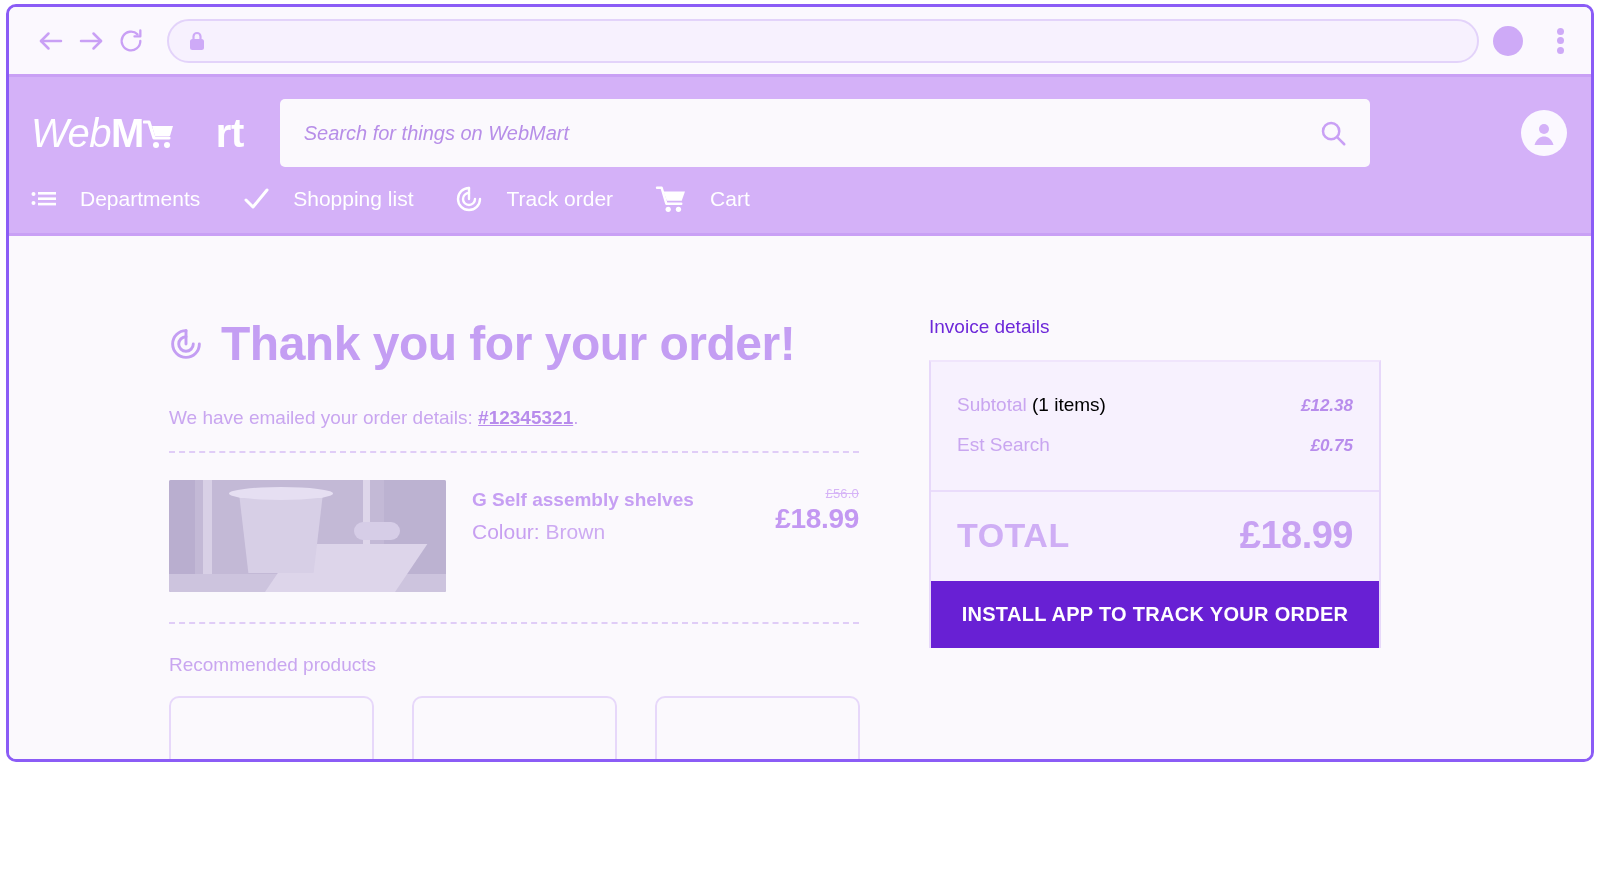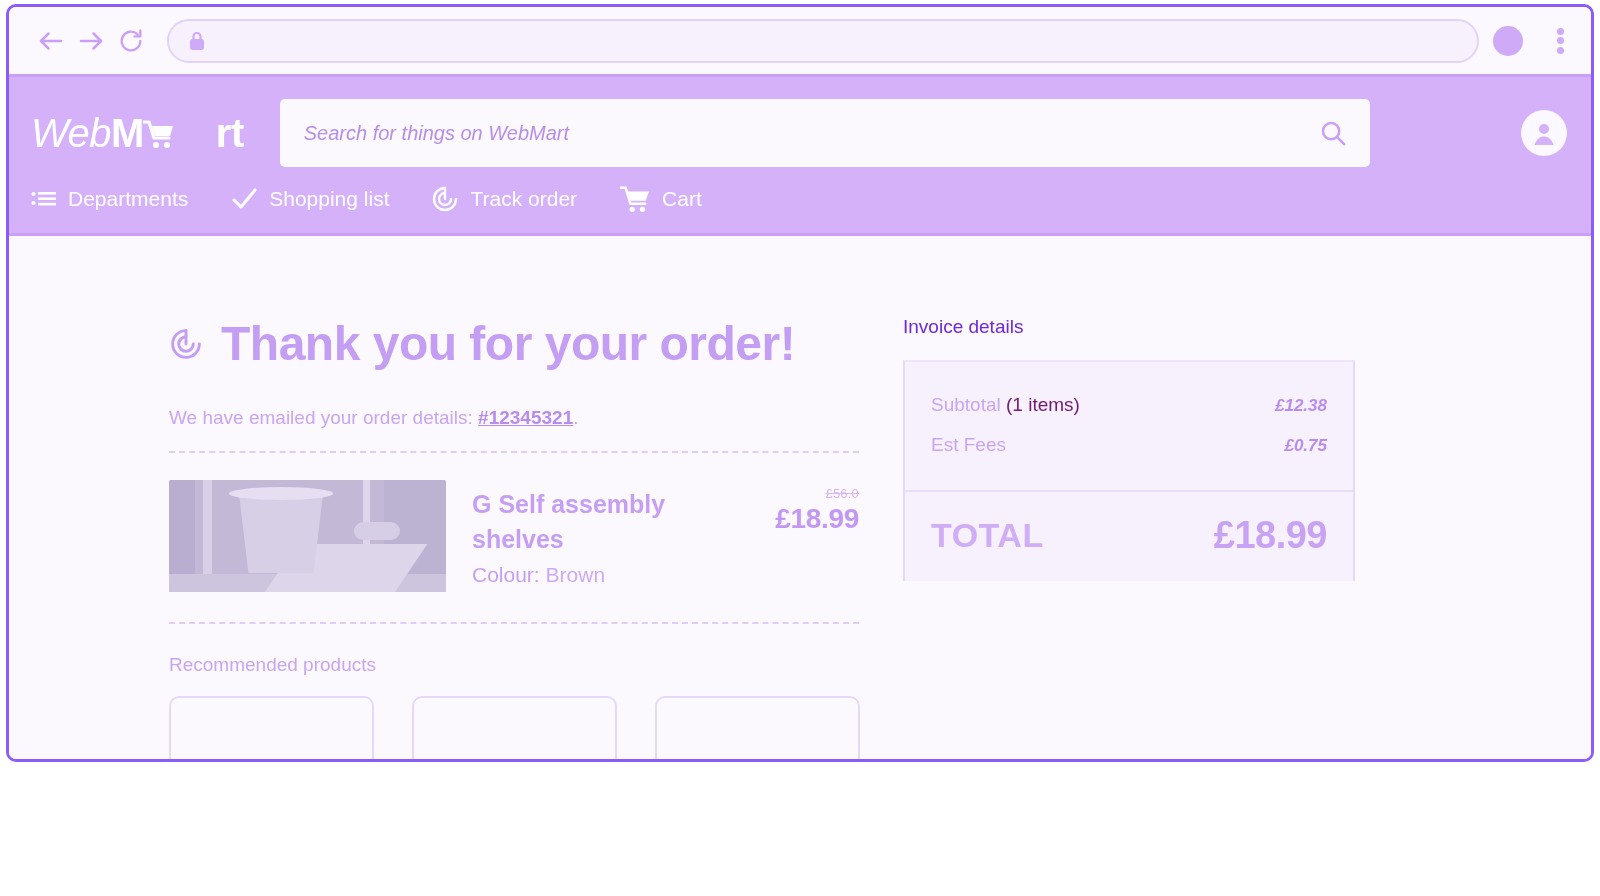--- a/index.html
+++ b/index.html
@@ -147,42 +147,42 @@
   
   #site-nav {
     display: flex;
     align-items: center;
     gap: 42px;
     padding: 10px 0 20px 22px;
   }
   .nav-item {
     display: flex;
     align-items: center;
-    gap: 11px;
+    gap: 23px;
     color: #ffffff;
     font-size: 21px;
     white-space: nowrap;
   }
   .nav-item .nav-ico { display: flex; align-items: center; }
 
   
   #page-body {
     position: relative;
     height: 652px;
     background: #fbf9fd;
     border-top: 3px solid #c9a0f5;
   }
 
   #content {
     position: absolute;
     left: 160px;
     top: 80px;
     right: 170px;
     display: flex;
-    gap: 44px;
+    gap: 70px;
   }
 
   #left-col { width: 690px; flex: 0 0 auto; }
   #right-col { width: 452px; flex: 0 0 auto; }
 
   
   #thanks-row {
     display: flex;
     align-items: center;
     gap: 18px;
@@ -273,21 +273,21 @@
     background: #d6cde7;
     border-radius: 9px;
   }
 
   #product-info {
     flex: 1 1 auto;
     padding-left: 26px;
     padding-top: 7px;
   }
   #product-title {
-    font-size: 25px;
+    font-size: 19px;
     font-weight: 700;
     color: #c69ff3;
     line-height: 1.4;
   }
   #product-variant {
     font-size: 21px;
     color: #cdaaf2;
     margin-top: 6px;
   }
   #product-variant .variant-label { color: #c79ff1; }
@@ -347,21 +347,21 @@
   .inv-line {
     display: flex;
     align-items: baseline;
     justify-content: space-between;
     padding: 6px 0 12px 0;
   }
   .inv-label {
     font-size: 19px;
     color: #c9a6f0;
   }
-  .inv-label .inv-sub { color: #701a75; }
+  .inv-label .inv-sub { color: #000000; }
   .inv-val {
     font-size: 17px;
     font-weight: 700;
     color: #b88cec;
     font-style: italic;
   }
 
   #invoice-total {
     border-top: 2px solid #eadcfb;
     display: flex;
@@ -595,29 +595,30 @@
             <div class="inv-line">
               <div class="inv-label">
                 <span>Subtotal</span><span class="inv-sub"> (1 items)</span>
               </div>
               <div class="inv-val">£12.38</div>
             </div>
 
 
             <div class="inv-line">
               <div class="inv-label">
-                <span>Est Fees</span><span class="inv-sub"></span>
+                <span>Est Search</span><span class="inv-sub"></span>
               </div>
               <div class="inv-val">£0.75</div>
             </div>
           </div>
 
           <div id="invoice-total">
             <div id="total-label">TOTAL</div>
             <div id="total-value">£18.99</div>
           </div>
 
+          <button id="install-app-btn">INSTALL APP TO TRACK YOUR ORDER</button>
         </div>
       </div>
 
     </div>
   </div>
 </div>
 
 </body></html>

